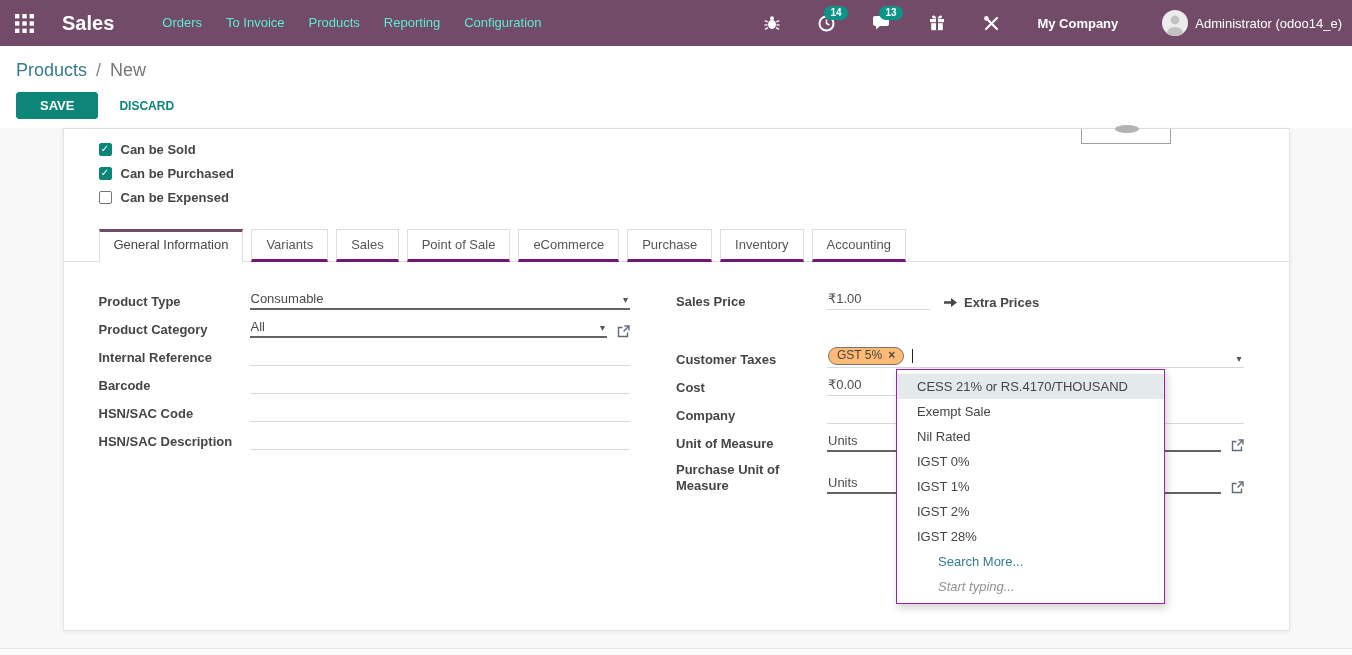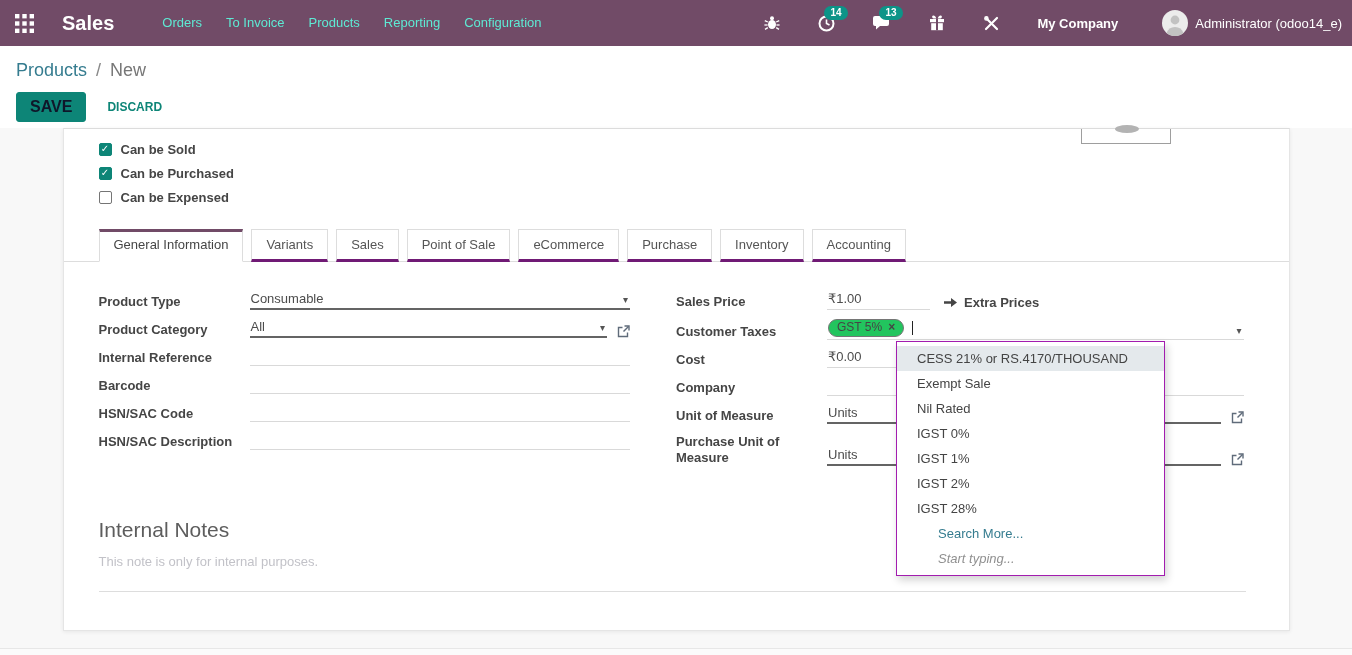--- a/index.html
+++ b/index.html
@@ -32,22 +32,22 @@
   .tb-user-name { font-size: 13px; }
 
   
   .control-panel { background: #fff; padding: 13px 16px 14px; height: 82px; }
   .breadcrumb { font-size: 18px; line-height: 22px; }
   .breadcrumb .bc-link { color: #357C8F; cursor: pointer; }
   .breadcrumb .bc-sep { color: #888; padding: 0 4px; }
   .breadcrumb .bc-current { color: #777; }
   .cp-buttons { margin-top: 11px; display: flex; align-items: center; }
   .btn-save {
-    background: #0D8577; color: #0f172a; border: 1px solid #0D8577;
-    font-size: 16px; font-weight: 700; padding: 5px 13px; border-radius: 3px;
+    background: #0D8577; color: #ffffff; border: 1px solid #0D8577;
+    font-size: 13px; font-weight: 700; padding: 5px 23px; border-radius: 3px;
     cursor: pointer; font-family: inherit;
   }
   .btn-discard {
     background: transparent; border: 1px solid transparent; color: #0D8577;
     font-size: 12px; font-weight: 700; padding: 5px 12px; margin-left: 8px;
     cursor: pointer; font-family: inherit;
   }
 
   
   .content { background: #f8f8f8; min-height: 520px; padding-bottom: 17px; }
@@ -102,21 +102,21 @@
   }
   .ffield.req { border-bottom: 2px solid #646464; }
   .ffield.fixed { flex: 0 0 103px; }
   .ffield .caret { position: absolute; right: 2px; bottom: 3px; font-size: 10px; color: #555; cursor: pointer; }
   .ext-icon { margin-left: 10px; padding-top: 2px; cursor: pointer; flex: 0 0 auto; }
   .extra-prices { display: flex; align-items: center; gap: 7px; margin-left: 14px; font-weight: 700; color: #454545; cursor: pointer; padding-top: 1px; }
 
   .tag {
     display: inline-flex; align-items: center; gap: 6px;
     border: 1px solid #767676; border-radius: 11px; padding: 0 8px 1px;
-    font-size: 12px; color: #454545; background: #22c55e; line-height: 15px;
+    font-size: 12px; color: #454545; background: #fdba74; line-height: 15px; margin-top: 28px;
   }
   .tag .tag-x { font-weight: 700; cursor: pointer; font-size: 12px; }
   .cursor-bar { display: inline-block; width: 1px; height: 14px; background: #222; margin-left: 4px; vertical-align: middle; }
 
   
   .dropdown {
     position: absolute; top: calc(100% + 2px); left: 69px; width: 269px;
     background: #fff; border: 1px solid #a21caf; z-index: 30;
     box-shadow: 2px 4px 8px rgba(0,0,0,.18); padding: 4px 0;
   }
@@ -378,22 +378,17 @@
             <svg width="13" height="13" viewBox="0 0 13 13" fill="none" stroke="#5f6b7a" stroke-width="1.4">
               <path d="M5.5 2.5 H1.5 V11.5 H10.5 V7.5"></path>
               <path d="M7.5 1 H12 V5.5"></path>
               <line x1="11.5" y1="1.5" x2="6.5" y2="6.5"></line>
             </svg>
           </span>
         </div>
       </div>
     </div>
 
-    <div class="notes">
-      <div class="notes-title">Internal Notes</div>
-      <div class="notes-placeholder">This note is only for internal purposes.</div>
-      <hr class="notes-sep">
-    </div>
 
   </div>
 </div>
 
 <div class="footer-strip"></div>
 
 </body></html>

